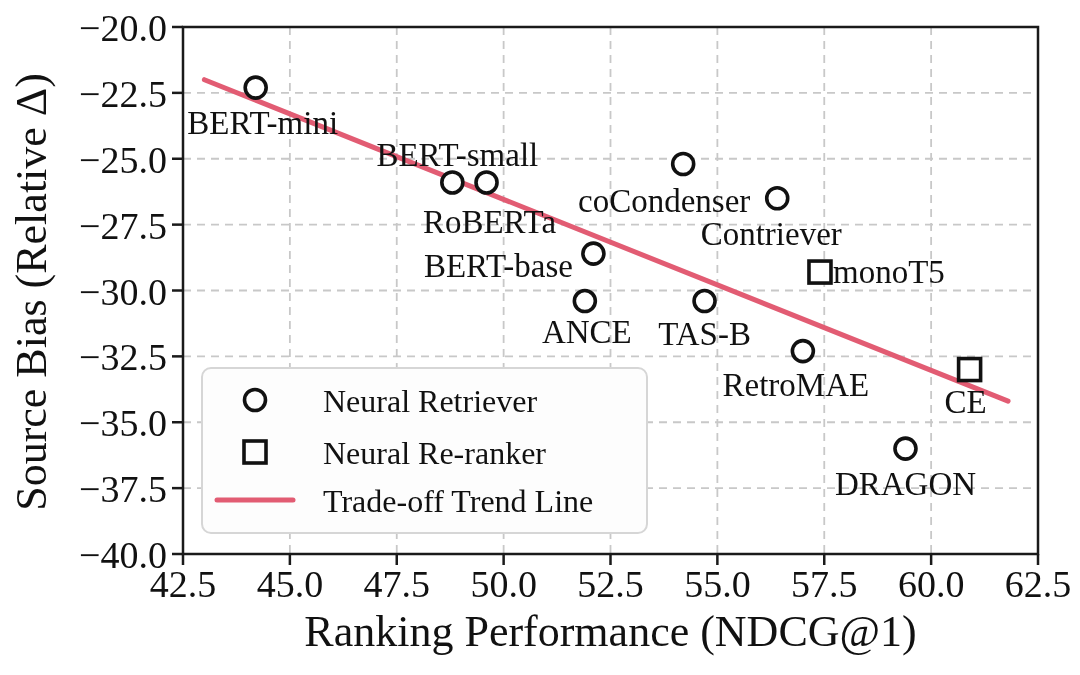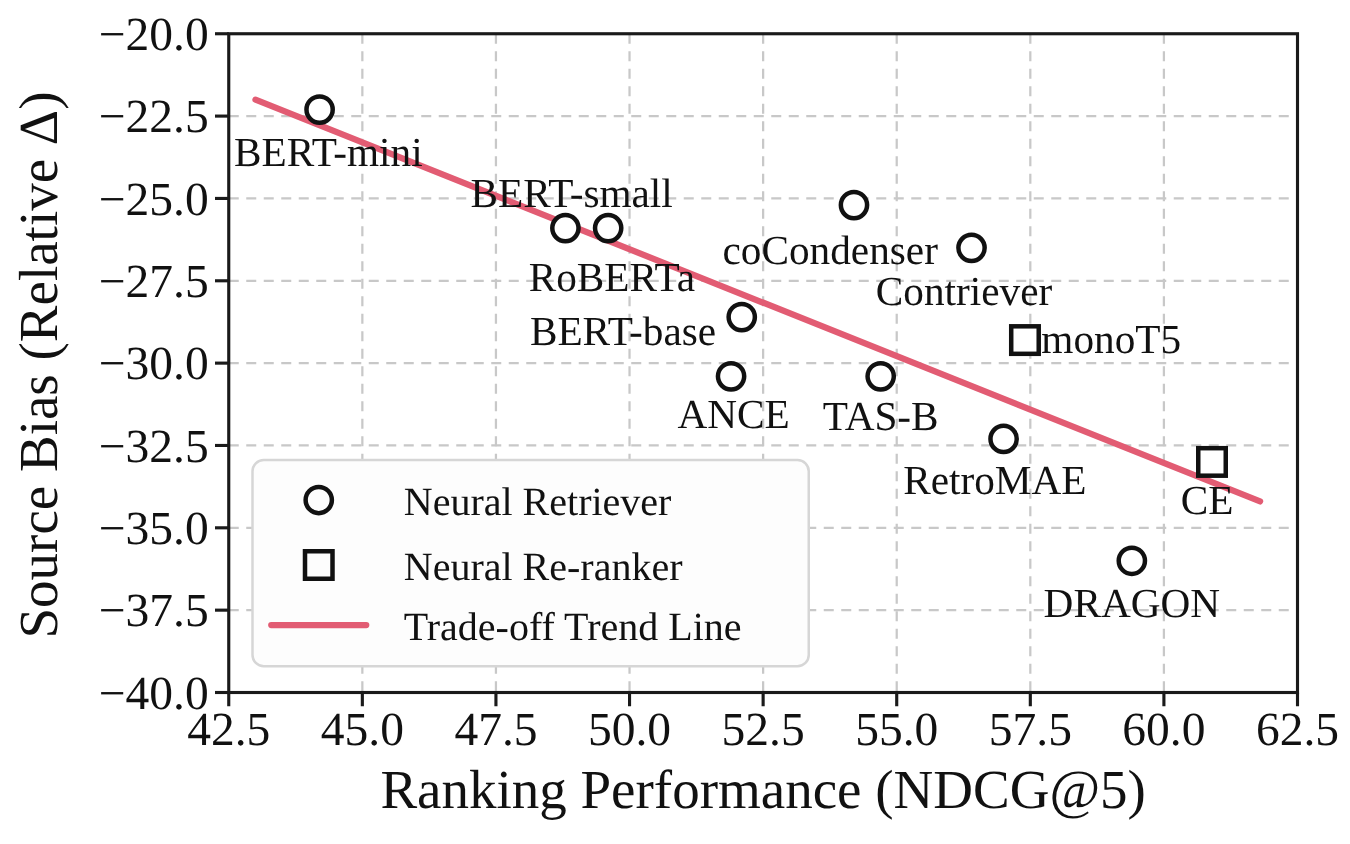--- a/index.html
+++ b/index.html
@@ -117,15 +117,15 @@
       <text class="ann" x="888.9749999999999" y="272.055" text-anchor="middle" dominant-baseline="central" fill="#111111">monoT5</text>
       <text class="ann" x="965.5999999999999" y="401.55" text-anchor="middle" dominant-baseline="central" fill="#111111">CE</text>
       <rect x="202" y="368" width="445" height="165" rx="9" fill="#fdfdfd" stroke="#d6d6d6" stroke-width="2"></rect>
       <circle cx="255" cy="400" r="10.5" fill="#fdfdfd" stroke="#111111" stroke-width="3.6"></circle>
       <text class="legtext" x="323" y="401" text-anchor="start" dominant-baseline="central" fill="#111111">Neural Retriever</text>
       <rect x="244" y="441" width="22" height="22" fill="#fdfdfd" stroke="#111111" stroke-width="3.6"></rect>
       <text class="legtext" x="323" y="453" text-anchor="start" dominant-baseline="central" fill="#111111">Neural Re-ranker</text>
       <line x1="217" y1="500" x2="293" y2="500" stroke="#E25C73" stroke-width="5" stroke-linecap="round"></line>
       <text class="legtext" x="323" y="501" text-anchor="start" dominant-baseline="central" fill="#111111">Trade-off Trend Line</text>
     </svg>
-  <div class="axis-title-x">Ranking Performance (NDCG@5)</div>
+  <div class="axis-title-x">Ranking Performance (NDCG@1)</div>
   <div class="axis-title-y">Source Bias (Relative Δ)</div>
 </div>
 
 </body></html>

